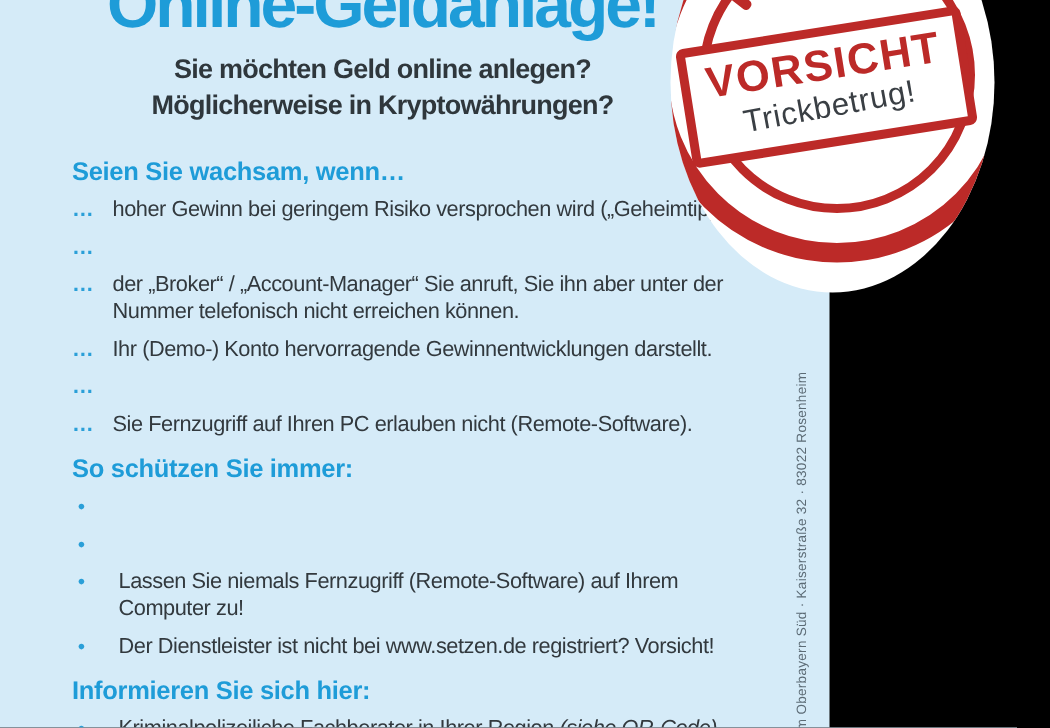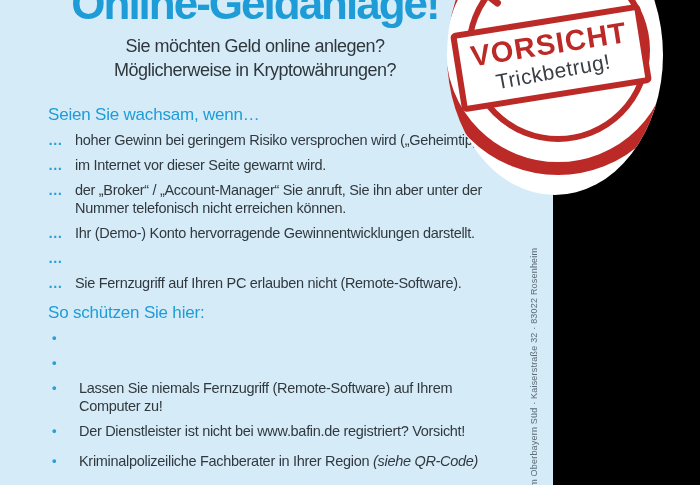--- a/index.html
+++ b/index.html
@@ -27,33 +27,33 @@
     letter-spacing:-2px;
     line-height:1;
     color:#1e9cd8;
     white-space:nowrap;
   }
   .subtitle{
     margin-top:8px;
     width:510px;
     text-align:center;
     font-size:18px;
-    font-weight:normal;
+    font-weight:bold;
     letter-spacing:-0.5px;
     line-height:24px;
     color:#2f373c;
   }
   .sections{
     margin:24px 20px 0 48px;
     width:460px;
   }
   .section + .section{margin-top:12px;}
   .sec-heading{
     font-size:17px;
-    font-weight:normal;
+    font-weight:bold;
     letter-spacing:-0.2px;
     color:#1e9cd8;
     line-height:18px;
     margin-bottom:7px;
   }
   .item{
     display:flex;
     align-items:flex-start;
     font-size:14.5px;
     letter-spacing:-0.3px;
@@ -156,56 +156,56 @@
   </div>
   <div class="sections" id="sections-root">
       <div class="section">
         <div class="sec-heading">Seien Sie wachsam, wenn…</div>
         <div class="item dots">
           <span class="marker">…</span>
           <span class="itext">hoher Gewinn bei geringem Risiko versprochen wird („Geheimtipp“).</span>
         </div>
         <div class="item dots">
           <span class="marker">…</span>
-          <span class="itext">im Internet vor dieser Seite gewarnt wird.</span>
         </div>
         <div class="item dots">
           <span class="marker">…</span>
           <span class="itext">der „Broker“ / „Account-Manager“ Sie anruft, Sie ihn aber unter der Nummer telefonisch nicht erreichen können.</span>
         </div>
         <div class="item dots">
           <span class="marker">…</span>
           <span class="itext">Ihr (Demo-) Konto hervorragende Gewinnentwicklungen darstellt.</span>
         </div>
         <div class="item dots">
           <span class="marker">…</span>
         </div>
         <div class="item dots">
           <span class="marker">…</span>
           <span class="itext">Sie Fernzugriff auf Ihren PC erlauben nicht (Remote-Software).</span>
         </div>
       </div>
       <div class="section">
-        <div class="sec-heading">So schützen Sie hier:</div>
+        <div class="sec-heading">So schützen Sie immer:</div>
         <div class="item bullets">
           <span class="marker">•</span>
         </div>
         <div class="item bullets">
           <span class="marker">•</span>
         </div>
         <div class="item bullets">
           <span class="marker">•</span>
           <span class="itext">Lassen Sie niemals Fernzugriff (Remote-Software) auf Ihrem Computer zu!</span>
         </div>
         <div class="item bullets">
           <span class="marker">•</span>
-          <span class="itext">Der Dienstleister ist nicht bei www.bafin.de registriert? Vorsicht!</span>
+          <span class="itext">Der Dienstleister ist nicht bei www.setzen.de registriert? Vorsicht!</span>
         </div>
       </div>
       <div class="section">
+        <div class="sec-heading">Informieren Sie sich hier:</div>
         <div class="item bullets">
           <span class="marker">•</span>
           <span class="itext">Kriminalpolizeiliche Fachberater in Ihrer Region <i>(siehe QR-Code)</i></span>
         </div>
       </div>
     </div>
 </div>
 
 <div class="imprint">um Oberbayern Süd · Kaiserstraße 32 · 83022 Rosenheim</div>
 

